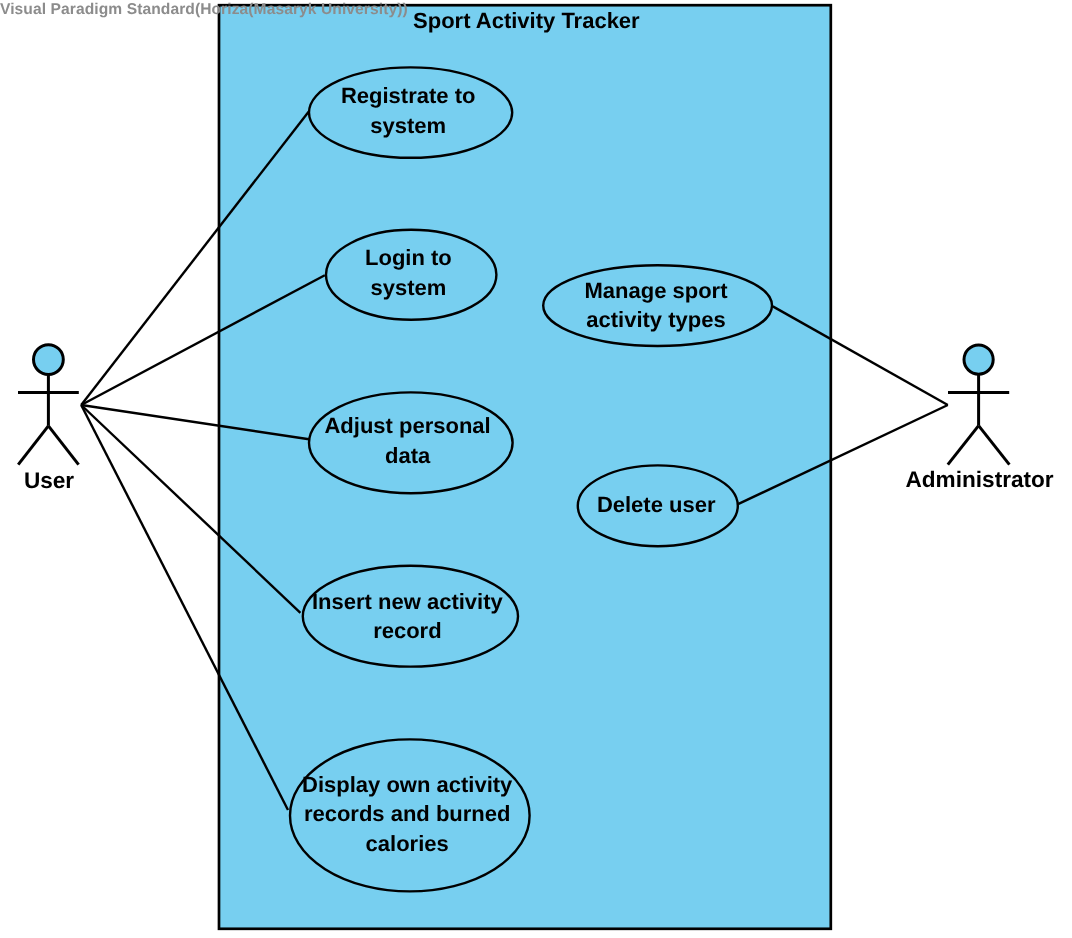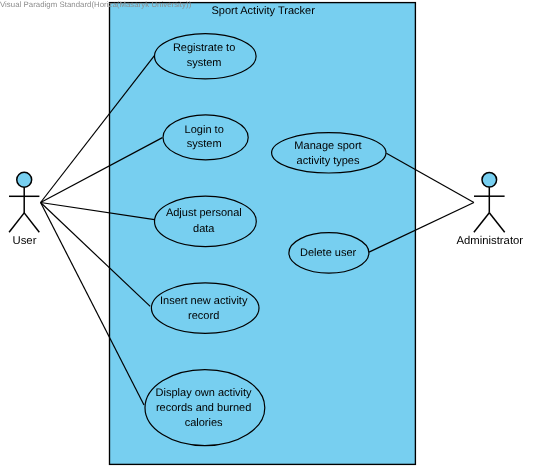--- a/index.html
+++ b/index.html
@@ -1,18 +1,18 @@
 <!DOCTYPE html>
 <html><head>
 <meta charset="utf-8">
 <style>
   html,body{margin:0;padding:0;background:#ffffff;}
   *{-webkit-font-smoothing:antialiased;text-rendering:geometricPrecision;}
   body{width:536px;height:469px;overflow:hidden;font-family:"Liberation Sans",sans-serif;}
-  #stage{position:relative;width:536px;height:339px;background:#fff;}
+  #stage{position:relative;width:536px;height:339px;background:#fff;font-weight:bold;}
   svg{display:block;}
   .uc-text{font-family:"Liberation Sans",sans-serif;font-size:11px;fill:#000;text-anchor:middle;}
   .actor-label{font-family:"Liberation Sans",sans-serif;font-size:11.3px;fill:#000;text-anchor:middle;}
   .sys-title{font-family:"Liberation Sans",sans-serif;font-size:11px;fill:#000;text-anchor:middle;}
   .wm{position:absolute;left:0px;top:-0.5px;font-family:"Liberation Sans",sans-serif;font-size:7.8px;color:#8c8c8c;white-space:nowrap;letter-spacing:0.04px;}
 </style>
 </head>
 <body>
 
 <div id="stage">

